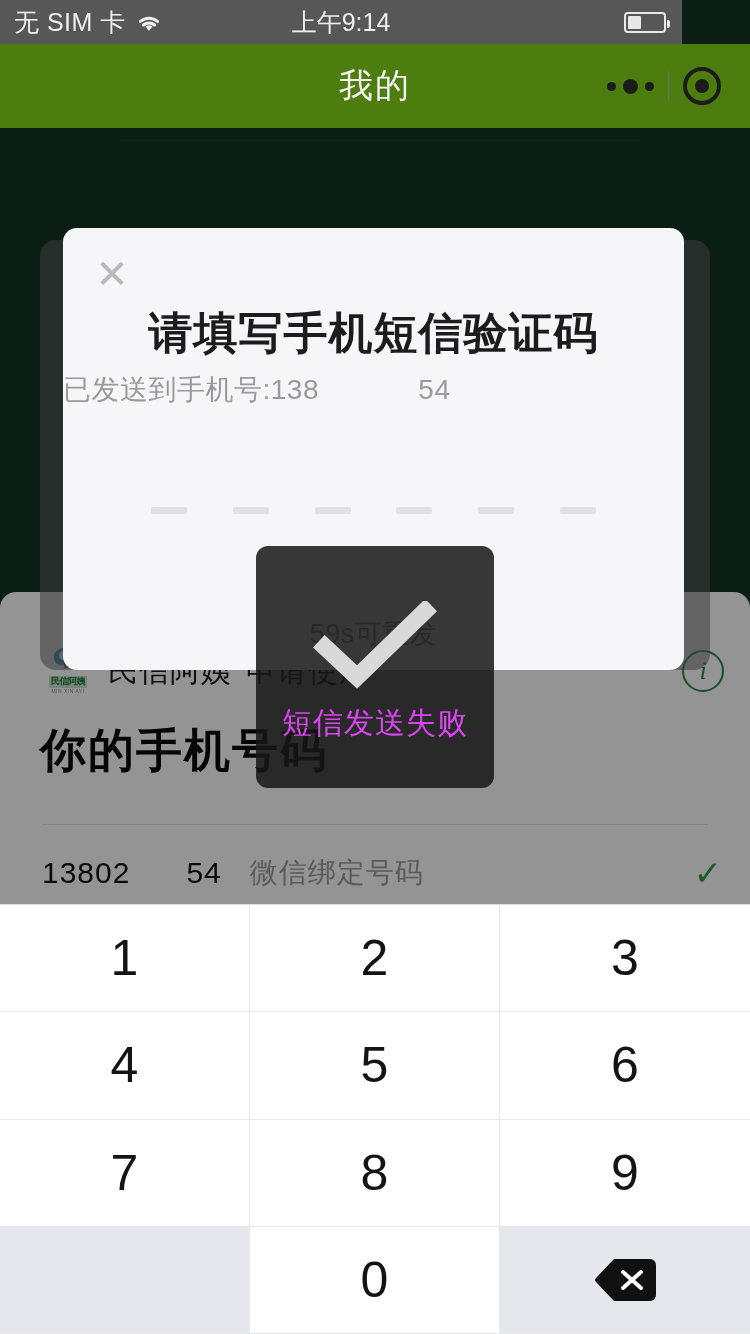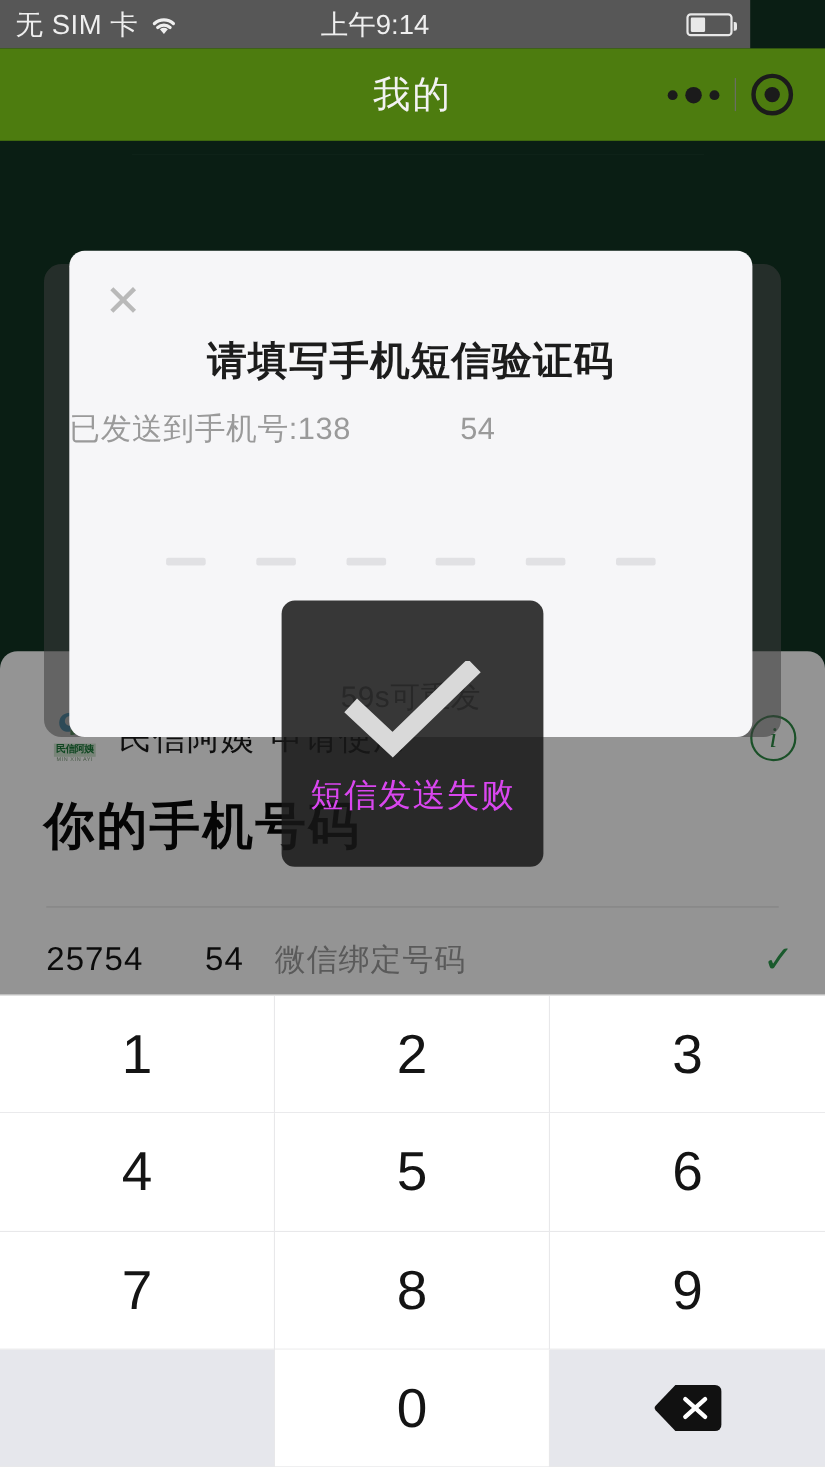--- a/index.html
+++ b/index.html
@@ -168,21 +168,21 @@
   }
   .modal-close{
     position:absolute; left:27px; top:24px;
     width:44px; height:44px;
     color:#b9b9b9; font-size:40px; font-weight:300; line-height:44px;
     text-align:center; cursor:pointer;
   }
   .modal-title{
     position:absolute; left:0; right:0; top:76px;
     text-align:center;
-    font-size:36px; font-weight:bold; color:#1c1c1c; letter-spacing:1px;
+    font-size:44px; font-weight:bold; color:#1c1c1c; letter-spacing:1px;
   }
   .modal-sub{
     position:absolute; left:0; right:0; top:143px;
     font-size:28px; color:#9a9a9a; letter-spacing:0.5px;
     white-space:pre;
   }
   .code-row{
     position:absolute; left:84px; right:84px; top:250px;
     display:flex; justify-content:space-between; align-items:center;
   }
@@ -269,21 +269,21 @@
         <span class="mp-apply">申请使用</span>
       </div>
 
       <div class="mp-info-icon">i</div>
 
       <div class="mp-title">你的手机号码</div>
 
       <div class="mp-divider"></div>
 
       <div class="mp-row">
-        <span class="mp-phone">25754      54</span>
+        <span class="mp-phone">13802      54</span>
         <span class="mp-bindlabel">微信绑定号码</span>
         <span class="mp-check">✓</span>
       </div>
 
     </div>
   </div>
 
   <div class="dim"></div>
 
   <div class="behind-card"></div>

